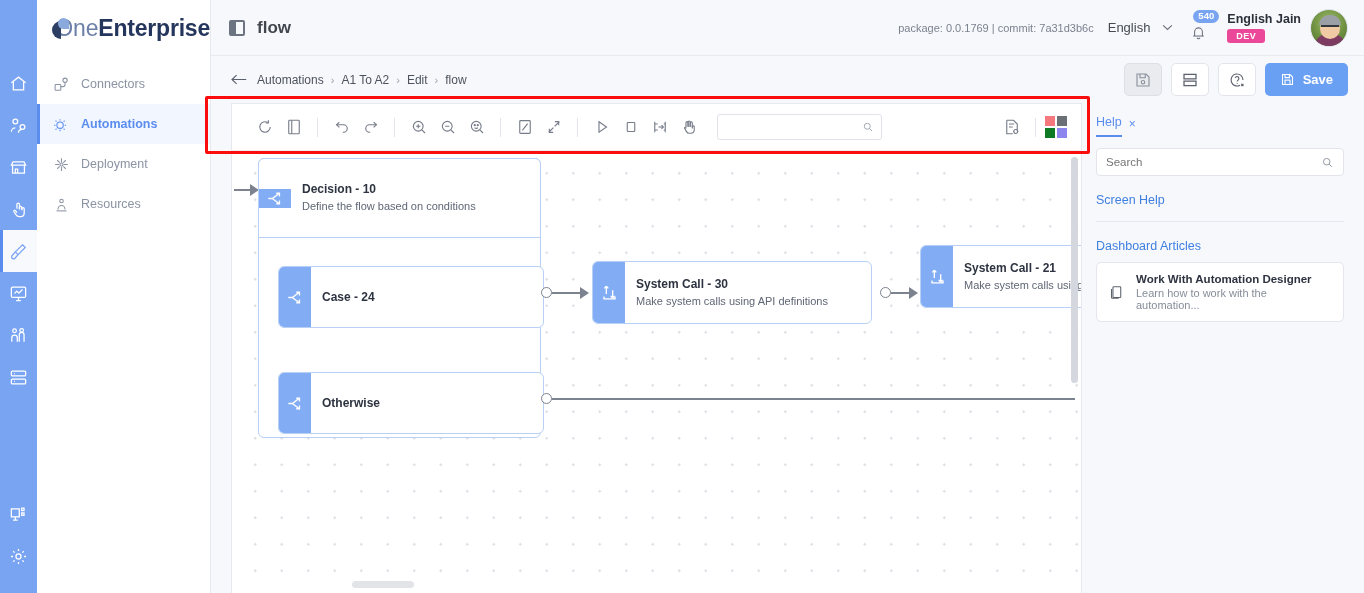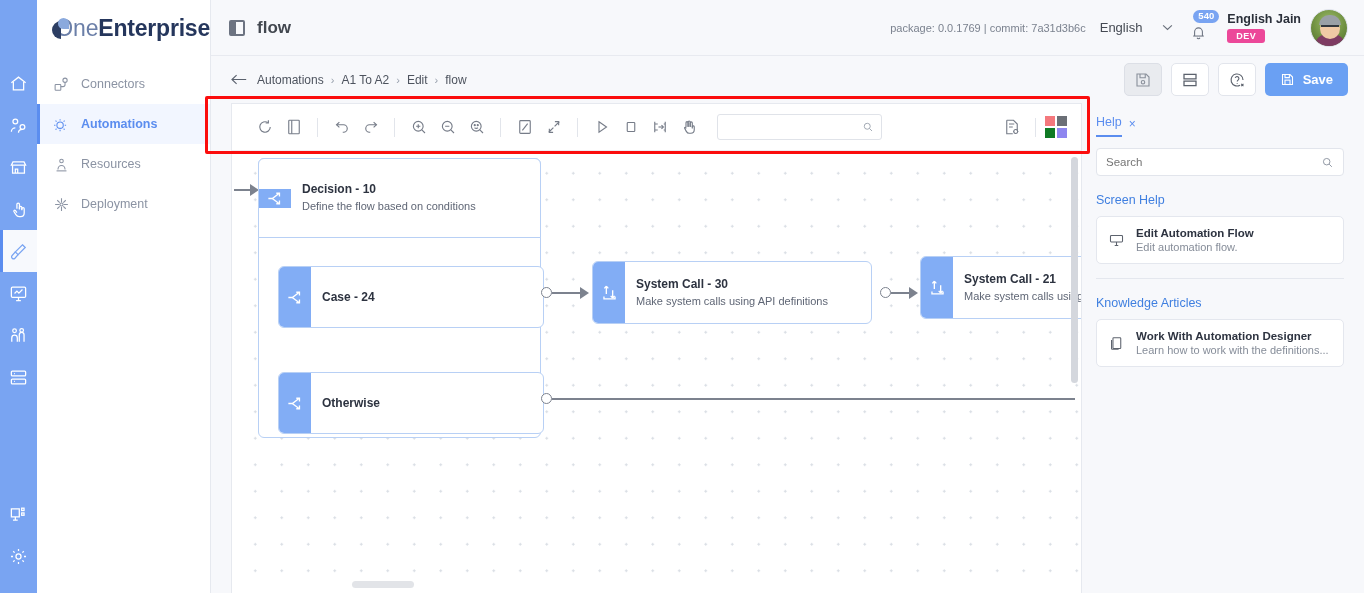--- a/index.html
+++ b/index.html
@@ -65,21 +65,21 @@
   .topbar {
     height: 56px; background: #f7f8fb; display: flex; align-items: center;
     padding: 0 16px 0 18px; border-bottom: 1px solid #e8eaf0;
   }
   .panel-toggle { width: 16px; height: 16px; border: 2px solid #6c7381; border-radius: 2px;
                   position: relative; margin-right: 12px; flex: 0 0 16px; }
   .panel-toggle::before { content:""; position:absolute; left:0; top:0; bottom:0; width:5px; background:#6c7381; }
   .page-title { font-size: 17px; font-weight: 700; color: #42474f; }
   .top-right { margin-left: auto; display: flex; align-items: center; gap: 14px; }
   .pkg { font-size: 11px; color: #7b828f; }
-  .lang { display: flex; align-items: center; gap: 20px; font-size: 13px; color: #454a53; cursor: pointer; }
+  .lang { display: flex; align-items: center; gap: 12px; font-size: 13px; color: #454a53; cursor: pointer; }
   .chev { width: 11px; height: 7px; }
   .bell-wrap { position: relative; width: 26px; height: 30px; cursor: pointer; }
   .bell-wrap svg { width: 17px; height: 17px; position: absolute; left: 3px; bottom: 2px; color: #6c7381; }
   .badge {
     position: absolute; left: 6px; top: -3px; background: #79a4f2; color: #fff;
     font-size: 9.5px; font-weight: 700; border-radius: 9px; padding: 1.5px 5px; line-height: 1.1;
   }
   .user { display: flex; align-items: center; gap: 9px; cursor: pointer; }
   .user-meta { display: flex; flex-direction: column; align-items: flex-start; gap: 3px; }
   .user-name { font-size: 12.5px; font-weight: 700; color: #2b303a; }
@@ -180,21 +180,21 @@
     display: flex; align-items: stretch; overflow: hidden;
   }
   .case-node.c1 { top: 107px; }
   .case-node.c2 { top: 213px; }
 
   .syscall-node {
     position: absolute; height: 63px; border: 1px solid #b8d0f5; border-radius: 6px;
     background: #fff; display: flex; align-items: stretch; overflow: hidden;
   }
   .syscall-node.s1 { left: 360px; top: 110px; width: 280px; }
-  .syscall-node.s2 { left: 688px; top: 105px; width: 280px; justify-content: center; }
+  .syscall-node.s2 { left: 688px; top: 94px; width: 280px; justify-content: center; }
 
   .port { position: absolute; width: 11px; height: 11px; border: 1.6px solid #7c828e;
           border-radius: 50%; background: #fff; }
   .edge { position: absolute; height: 2px; background: #7c828e; }
   .arrow-head {
     position: absolute; width: 0; height: 0;
     border-left: 9px solid #7c828e; border-top: 6px solid transparent; border-bottom: 6px solid transparent;
   }
 
   
@@ -338,32 +338,32 @@
       </div>
       <div class="nav-item active">
         <svg viewBox="0 0 24 24" fill="none" stroke="currentColor" stroke-width="1.5">
             <circle cx="10" cy="13" r="4.5"></circle>
             <path d="M10 6.5v-2M16.5 13h2M10 19.5v2M3.5 13h-2M15 8l1.4-1.4M15 18l1.4 1.4M5 18l-1.4 1.4M5 8L3.6 6.6"></path>
           </svg>
         <span>Automations</span>
       </div>
       <div class="nav-item">
         <svg viewBox="0 0 24 24" fill="none" stroke="currentColor" stroke-width="1.5">
+            <circle cx="12" cy="12" r="2.2"></circle>
+            <path d="M12 3v6M12 15v6M3 12h6M15 12h6M6 6l3.5 3.5M14.5 14.5L18 18M18 6l-3.5 3.5M9.5 14.5L6 18"></path>
+          </svg>
+        <span>Deployment</span>
+      </div>
+      <div class="nav-item">
+        <svg viewBox="0 0 24 24" fill="none" stroke="currentColor" stroke-width="1.5">
             <circle cx="12" cy="7" r="2.5"></circle>
             <path d="M7 19c0-3 2.2-5.5 5-5.5S17 16 17 19"></path>
             <path d="M5 21h14"></path>
           </svg>
         <span>Resources</span>
-      </div>
-      <div class="nav-item">
-        <svg viewBox="0 0 24 24" fill="none" stroke="currentColor" stroke-width="1.5">
-            <circle cx="12" cy="12" r="2.2"></circle>
-            <path d="M12 3v6M12 15v6M3 12h6M15 12h6M6 6l3.5 3.5M14.5 14.5L18 18M18 6l-3.5 3.5M9.5 14.5L6 18"></path>
-          </svg>
-        <span>Deployment</span>
       </div>
     </div>
   </div>
 
   <div class="main">
 
     <div class="topbar">
       <div class="panel-toggle"></div>
       <div class="page-title">flow</div>
 
@@ -670,42 +670,32 @@
 
         <div class="help-search">
           <input type="text" placeholder="Search" style="">
           <svg viewBox="0 0 24 24" fill="none" stroke="currentColor" stroke-width="1.8">
               <circle cx="10.5" cy="10.5" r="6"></circle>
               <path d="M15 15l5 5"></path>
             </svg>
         </div>
 
         <div class="help-sec">Screen Help</div>
-        <div class="help-card">
-          <svg viewBox="0 0 24 24" fill="none" stroke="currentColor" stroke-width="1.5">
-              <rect x="3.5" y="5" width="17" height="9" rx="1.2"></rect>
-              <path d="M12 14v5M9.5 19h5"></path>
-            </svg>
-          <div>
-            <div class="hc-title">Edit Automation Flow</div>
-            <div class="hc-sub">Edit automation flow.</div>
-          </div>
-        </div>
 
         <div class="help-rule"></div>
 
-        <div class="help-sec">Knowledge Articles</div>
+        <div class="help-sec">Dashboard Articles</div>
         <div class="help-card">
           <svg viewBox="0 0 24 24" fill="none" stroke="currentColor" stroke-width="1.5">
               <rect x="7" y="4" width="11" height="15" rx="1"></rect>
               <path d="M5 7v12a1 1 0 001 1h9"></path>
             </svg>
           <div>
             <div class="hc-title">Work With Automation Designer</div>
-            <div class="hc-sub">Learn how to work with the definitions...</div>
+            <div class="hc-sub">Learn how to work with the automation...</div>
           </div>
         </div>
       </div>
     </div>
   </div>
 
   <div class="annot"></div>
 </div>
 
 </body></html>

